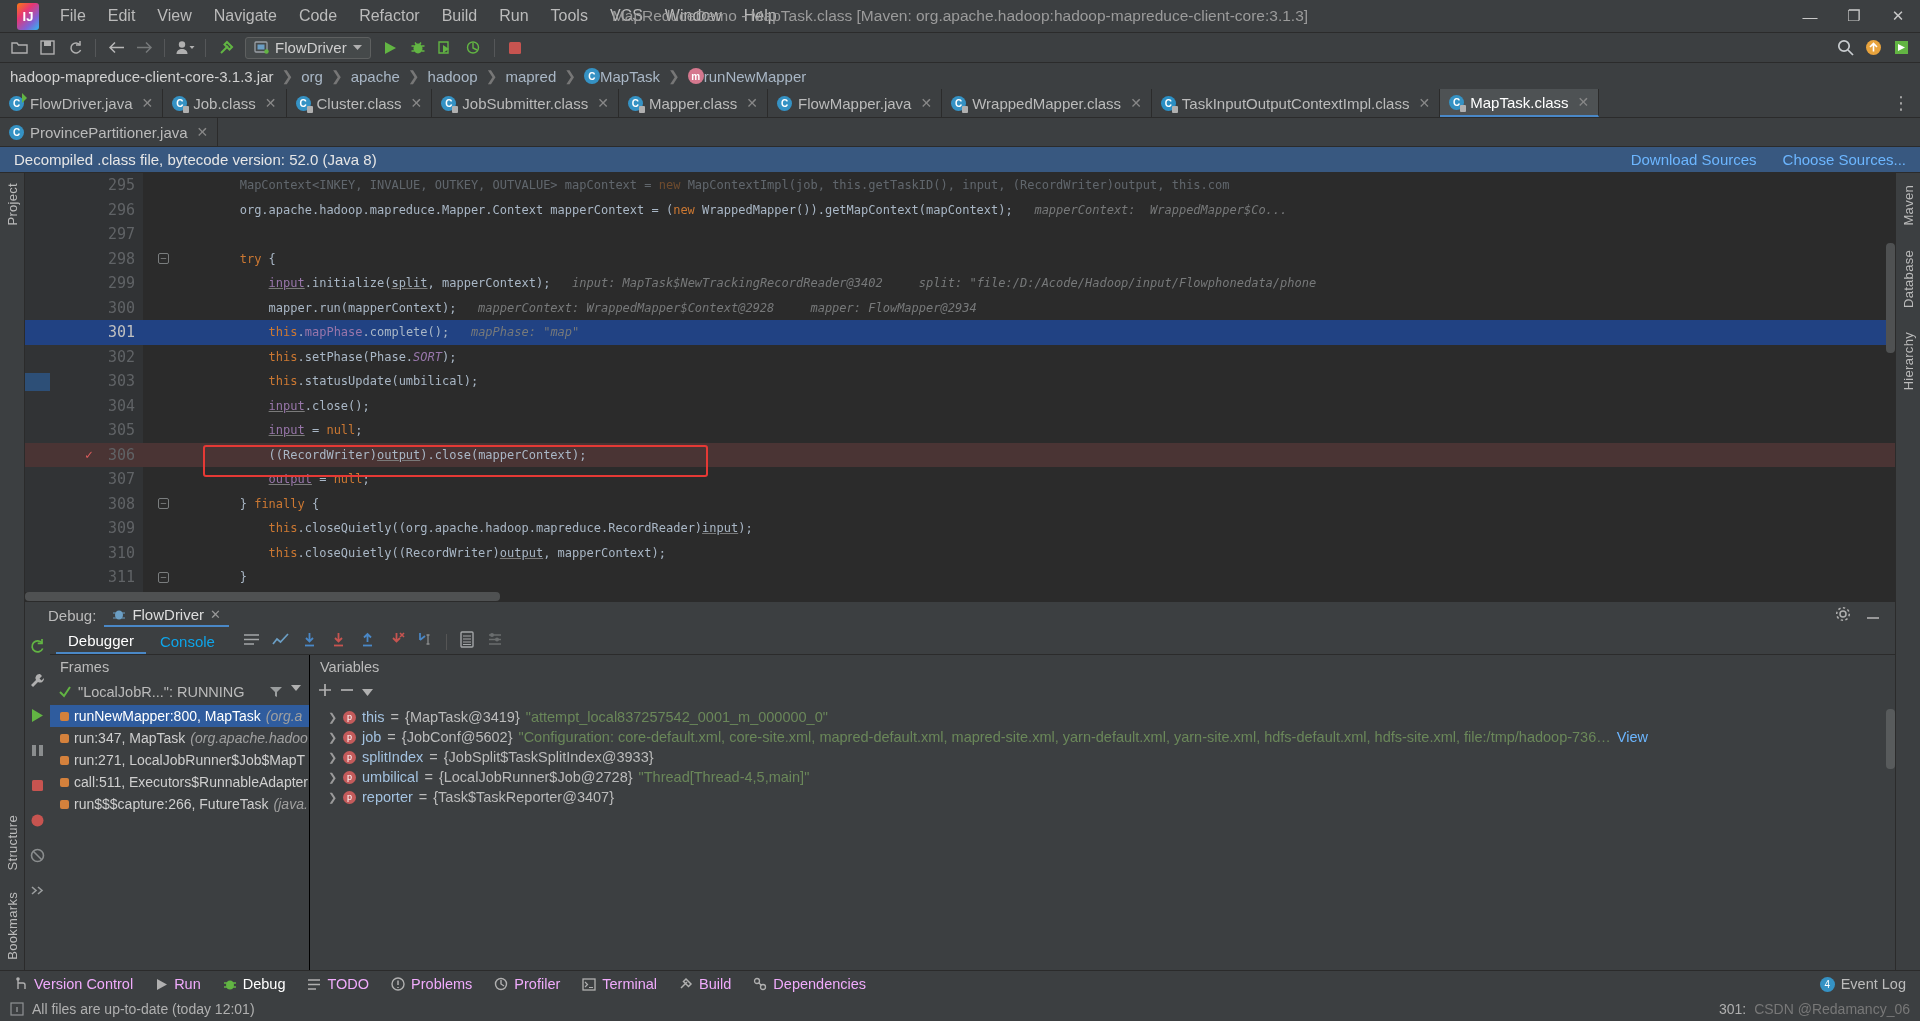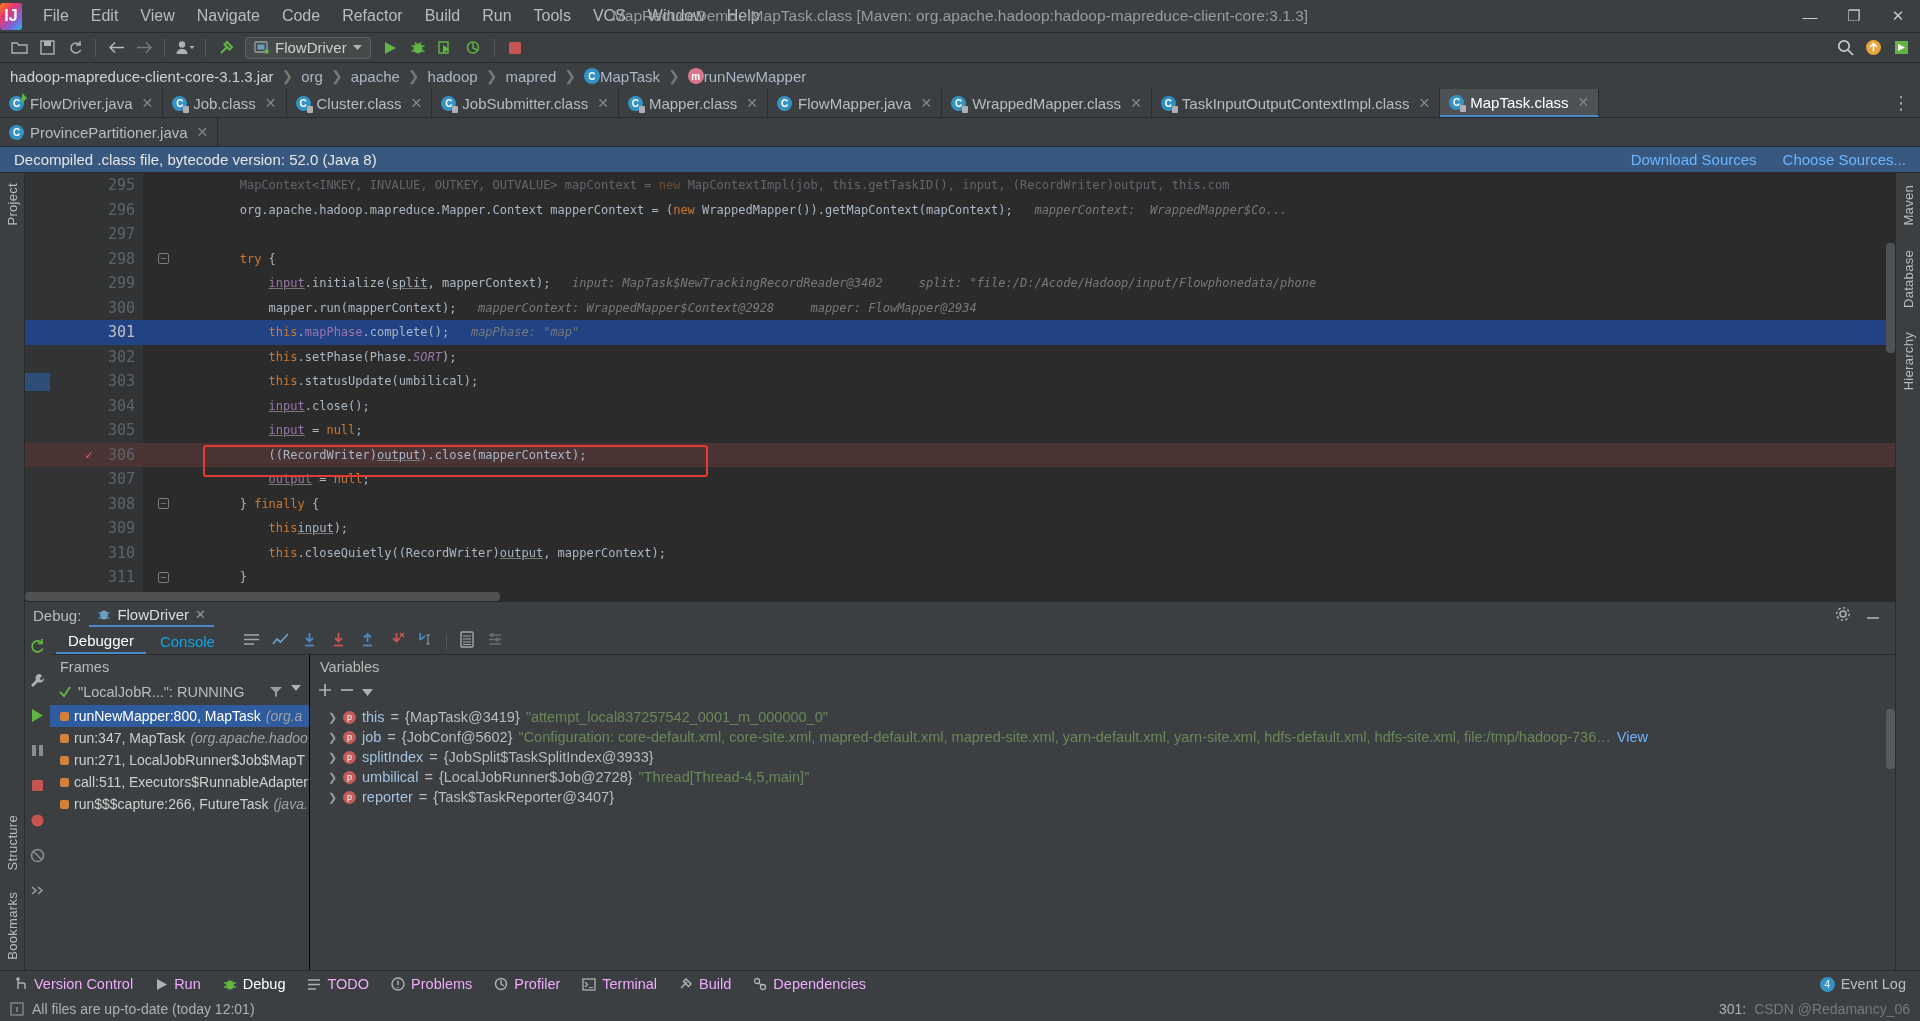--- a/index.html
+++ b/index.html
@@ -4,24 +4,24 @@
 <style>
   * { box-sizing: border-box; margin:0; padding:0; }
   html,body{width:1920px;height:1021px;overflow:hidden;background:#3c3f41;
     font-family:"Liberation Sans",sans-serif;}
   .app{width:1920px;height:1021px;display:flex;flex-direction:column;
        background:#3c3f41;color:#bbbbbb;font-size:16px;}
 
   
   .titlebar{height:33px;background:#3c3f41;display:flex;align-items:center;
             border-bottom:1px solid #2b2b2b;position:relative;flex:0 0 33px;}
-  .ij-logo{width:22px;height:27px;margin:0 10px 0 0;border-radius:3px;
+  .ij-logo{width:22px;height:27px;margin:0 10px 0 17px;border-radius:3px;
            background:linear-gradient(135deg,#f97a12 0%,#e73673 35%,#8062d6 70%,#2fb9f0 100%);
            display:flex;align-items:center;justify-content:center;
-           font-size:16px;color:#fff;font-weight:bold;}
+           font-size:13px;color:#fff;font-weight:bold;}
   .menubar{display:flex;align-items:center;gap:0;}
   .menubar .mi{padding:4px 11px;font-size:16px;color:#bbbbbb;cursor:default;}
   .win-title{position:absolute;left:0;right:0;text-align:center;
              font-size:15.5px;color:#9b9b9b;pointer-events:none;}
   .win-ctl{margin-left:auto;display:flex;align-items:center;z-index:2;}
   .win-ctl span{width:44px;height:32px;display:flex;align-items:center;
                 justify-content:center;color:#c8c8c8;font-size:15px;}
 
   
   .toolbar{height:30px;background:#3c3f41;display:flex;align-items:center;
@@ -114,21 +114,21 @@
   .edit-scroll-h{position:absolute;left:0;bottom:0;height:9px;width:100%;background:#2b2b2b;}
   .edit-scroll-h i{display:block;height:9px;width:475px;background:#4f5152;border-radius:4px;}
   .edit-scroll-v{position:absolute;right:0;top:0;width:9px;height:100%;}
   .edit-scroll-v i{display:block;width:9px;height:110px;background:#4f5152;border-radius:4px;margin-top:70px;}
   .marker{position:absolute;left:0;width:25px;}
   .marker i{position:absolute;display:block;width:25px;height:18px;background:#2d4f77;}
 
   
   .debugpanel{flex:1;display:flex;flex-direction:column;background:#3c3f41;min-height:0;
               border-top:1px solid #2b2b2b;}
-  .dbg-header{height:27px;display:flex;align-items:center;padding:0 8px;gap:8px;flex:0 0 27px;}
+  .dbg-header{height:27px;display:flex;align-items:center;padding:0 8px;gap:8px;flex:0 0 27px;margin-left:15px;}
   .dbg-header .dlabel{font-size:15px;color:#bbbbbb;}
   .dbg-tab{display:flex;align-items:center;gap:6px;font-size:15px;color:#ddd;
            padding:2px 8px;border-bottom:2px solid #4a88c7;}
   .dbg-header .rightico{margin-left:auto;display:flex;gap:14px;padding-right:6px;color:#b0b0b0;}
   .dbg-body{flex:1;display:flex;min-height:0;text-align:center;}
   .dbg-leftbar{width:25px;flex:0 0 25px;display:flex;flex-direction:column;
                align-items:center;gap:14px;padding-top:8px;}
   .dbg-content{flex:1;display:flex;flex-direction:column;min-width:0;}
   .dbg-tabs{height:26px;display:flex;align-items:center;gap:2px;flex:0 0 26px;
             padding-left:6px;border-bottom:1px solid #2b2b2b;}
@@ -484,21 +484,21 @@
             <div class="cline"><span class="txt">                </span><span class="fld ul">input</span><span class="txt">.initialize(</span><span class="txt ul">split</span><span class="txt">, mapperContext);</span><span class="hint">   input: MapTask$NewTrackingRecordReader@3402     split: "file:/D:/Acode/Hadoop/input/Flowphonedata/phone</span></div>
             <div class="cline"><span class="txt">                mapper.run(mapperContext);</span><span class="hint">   mapperContext: WrappedMapper$Context@2928     mapper: FlowMapper@2934</span></div>
             <div class="cline sel"><span class="txt">                </span><span class="kw">this</span><span class="txt">.</span><span class="fld">mapPhase</span><span class="txt">.complete();</span><span class="hint">   mapPhase: "map"</span></div>
             <div class="cline"><span class="txt">                </span><span class="kw">this</span><span class="txt">.setPhase(Phase.</span><span class="fld" style="font-style: italic;">SORT</span><span class="txt">);</span></div>
             <div class="cline"><span class="txt">                </span><span class="kw">this</span><span class="txt">.statusUpdate(umbilical);</span></div>
             <div class="cline"><span class="txt">                </span><span class="fld ul">input</span><span class="txt">.close();</span></div>
             <div class="cline"><span class="txt">                </span><span class="fld ul">input</span><span class="txt"> = </span><span class="kw">null</span><span class="txt">;</span></div>
             <div class="cline bp"><span class="txt">                ((RecordWriter)</span><span class="txt ul">output</span><span class="txt">).close(mapperContext);</span></div>
             <div class="cline"><span class="txt">                </span><span class="fld ul">output</span><span class="txt"> = </span><span class="kw">null</span><span class="txt">;</span></div>
             <div class="cline"><span class="txt">            } </span><span class="kw">finally</span><span class="txt"> {</span></div>
-            <div class="cline"><span class="txt">                </span><span class="kw">this</span><span class="txt ul">input</span><span class="txt">);</span></div>
+            <div class="cline"><span class="txt">                </span><span class="kw">this</span><span class="txt">.closeQuietly((org.apache.hadoop.mapreduce.RecordReader)</span><span class="txt ul">input</span><span class="txt">);</span></div>
             <div class="cline"><span class="txt">                </span><span class="kw">this</span><span class="txt">.closeQuietly((RecordWriter)</span><span class="txt ul">output</span><span class="txt">, mapperContext);</span></div>
             <div class="cline"><span class="txt">            }</span></div>
           </div>
         <div class="marker" style="left:0;top:0;height:100%;">
           <i style="top:200px;background:#2d4f77;"></i>
         </div>
         <div class="edit-scroll-h">
             <i></i>
           </div>
       </div>

